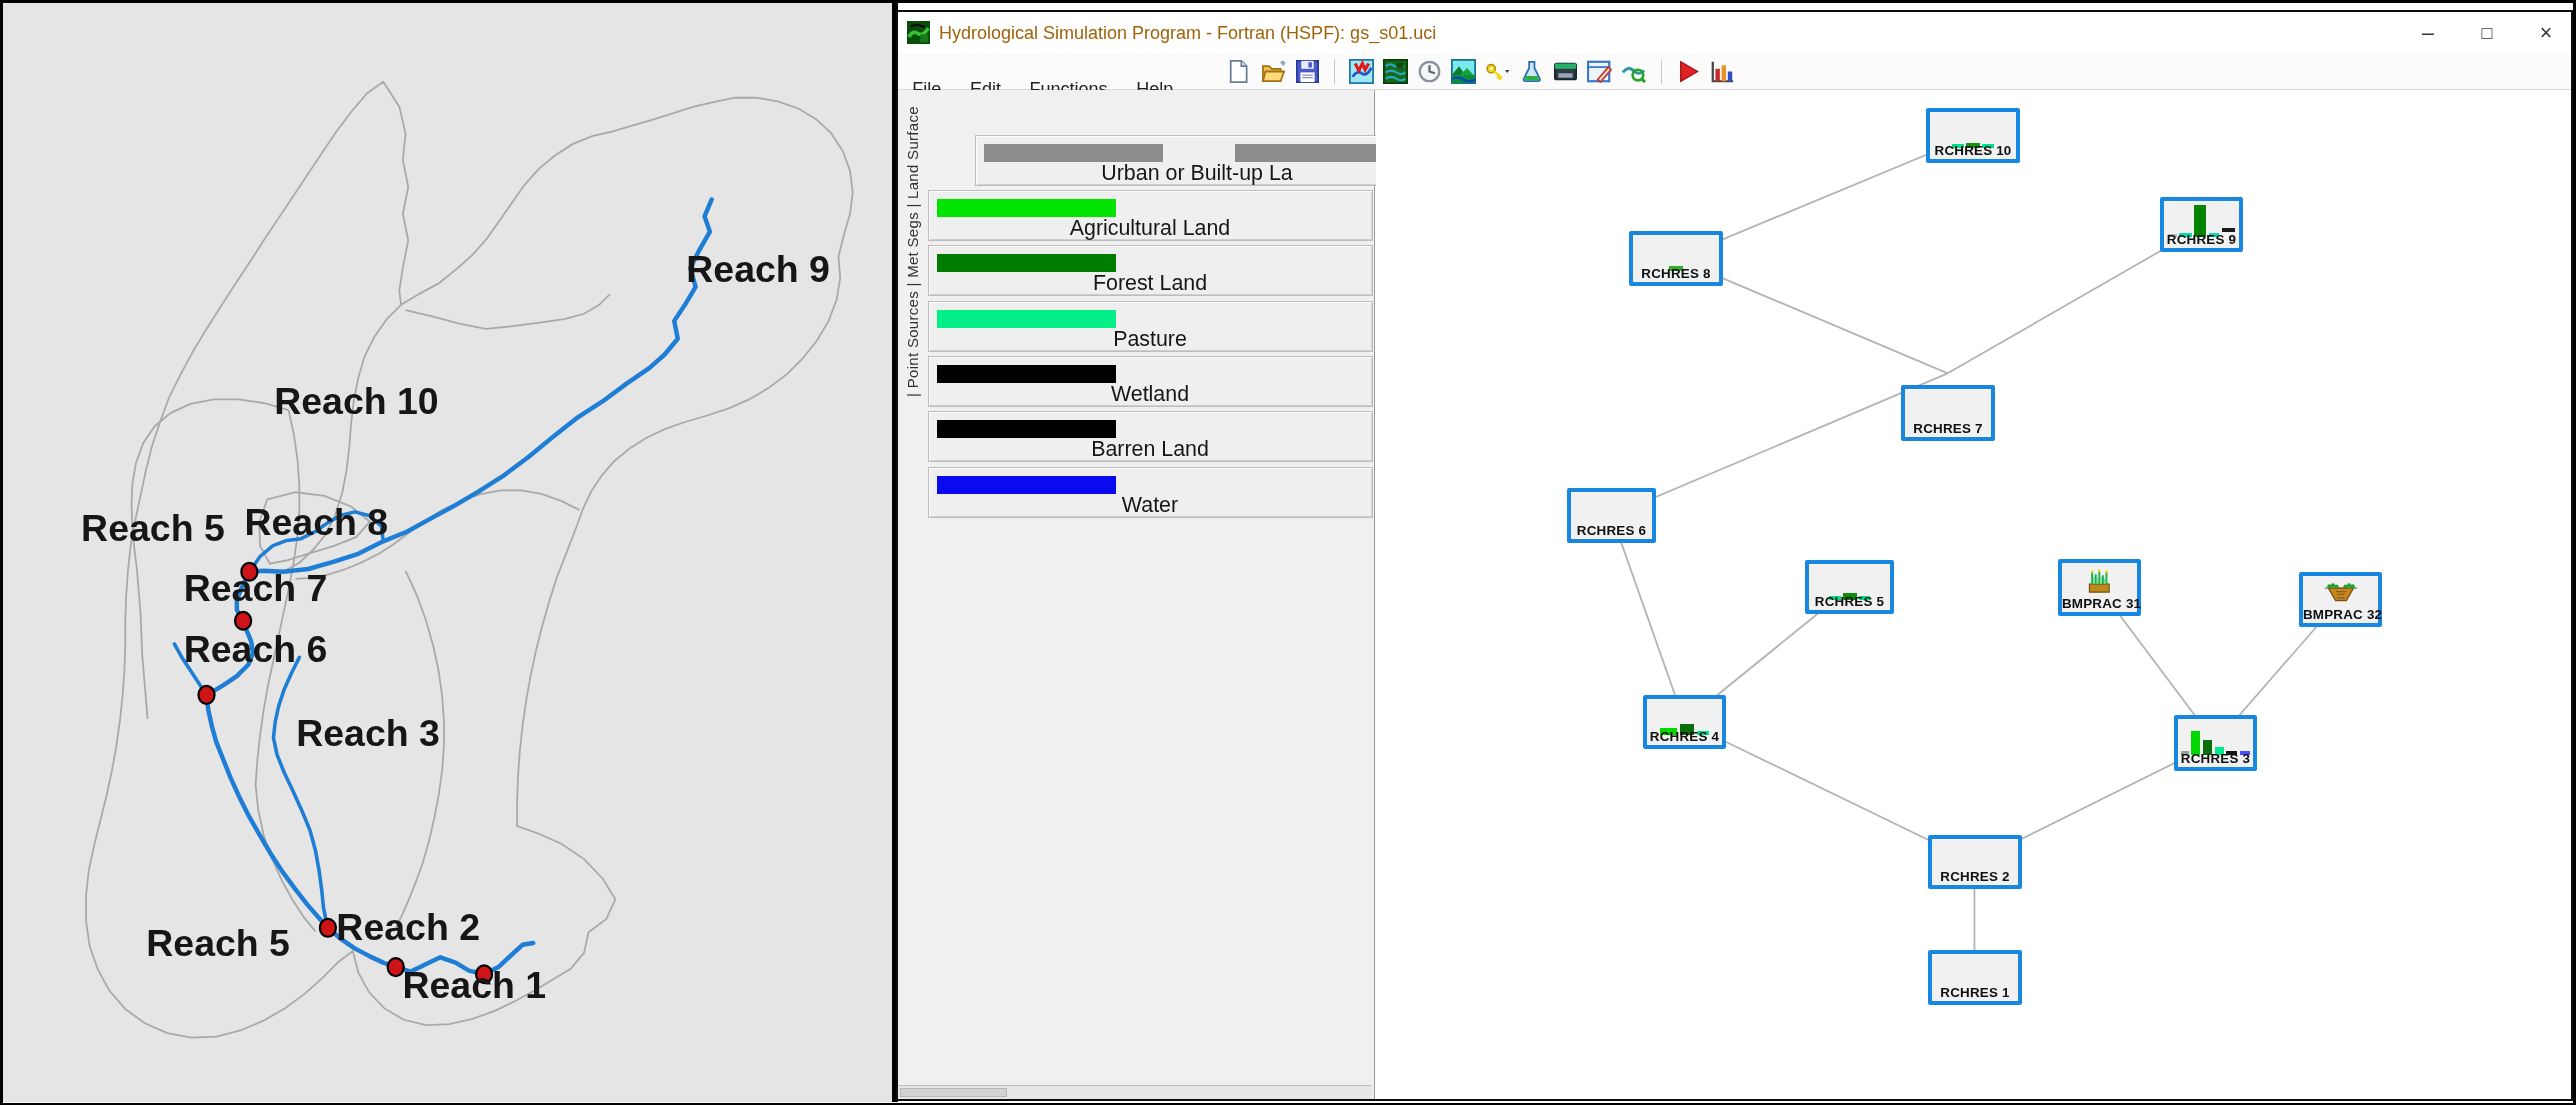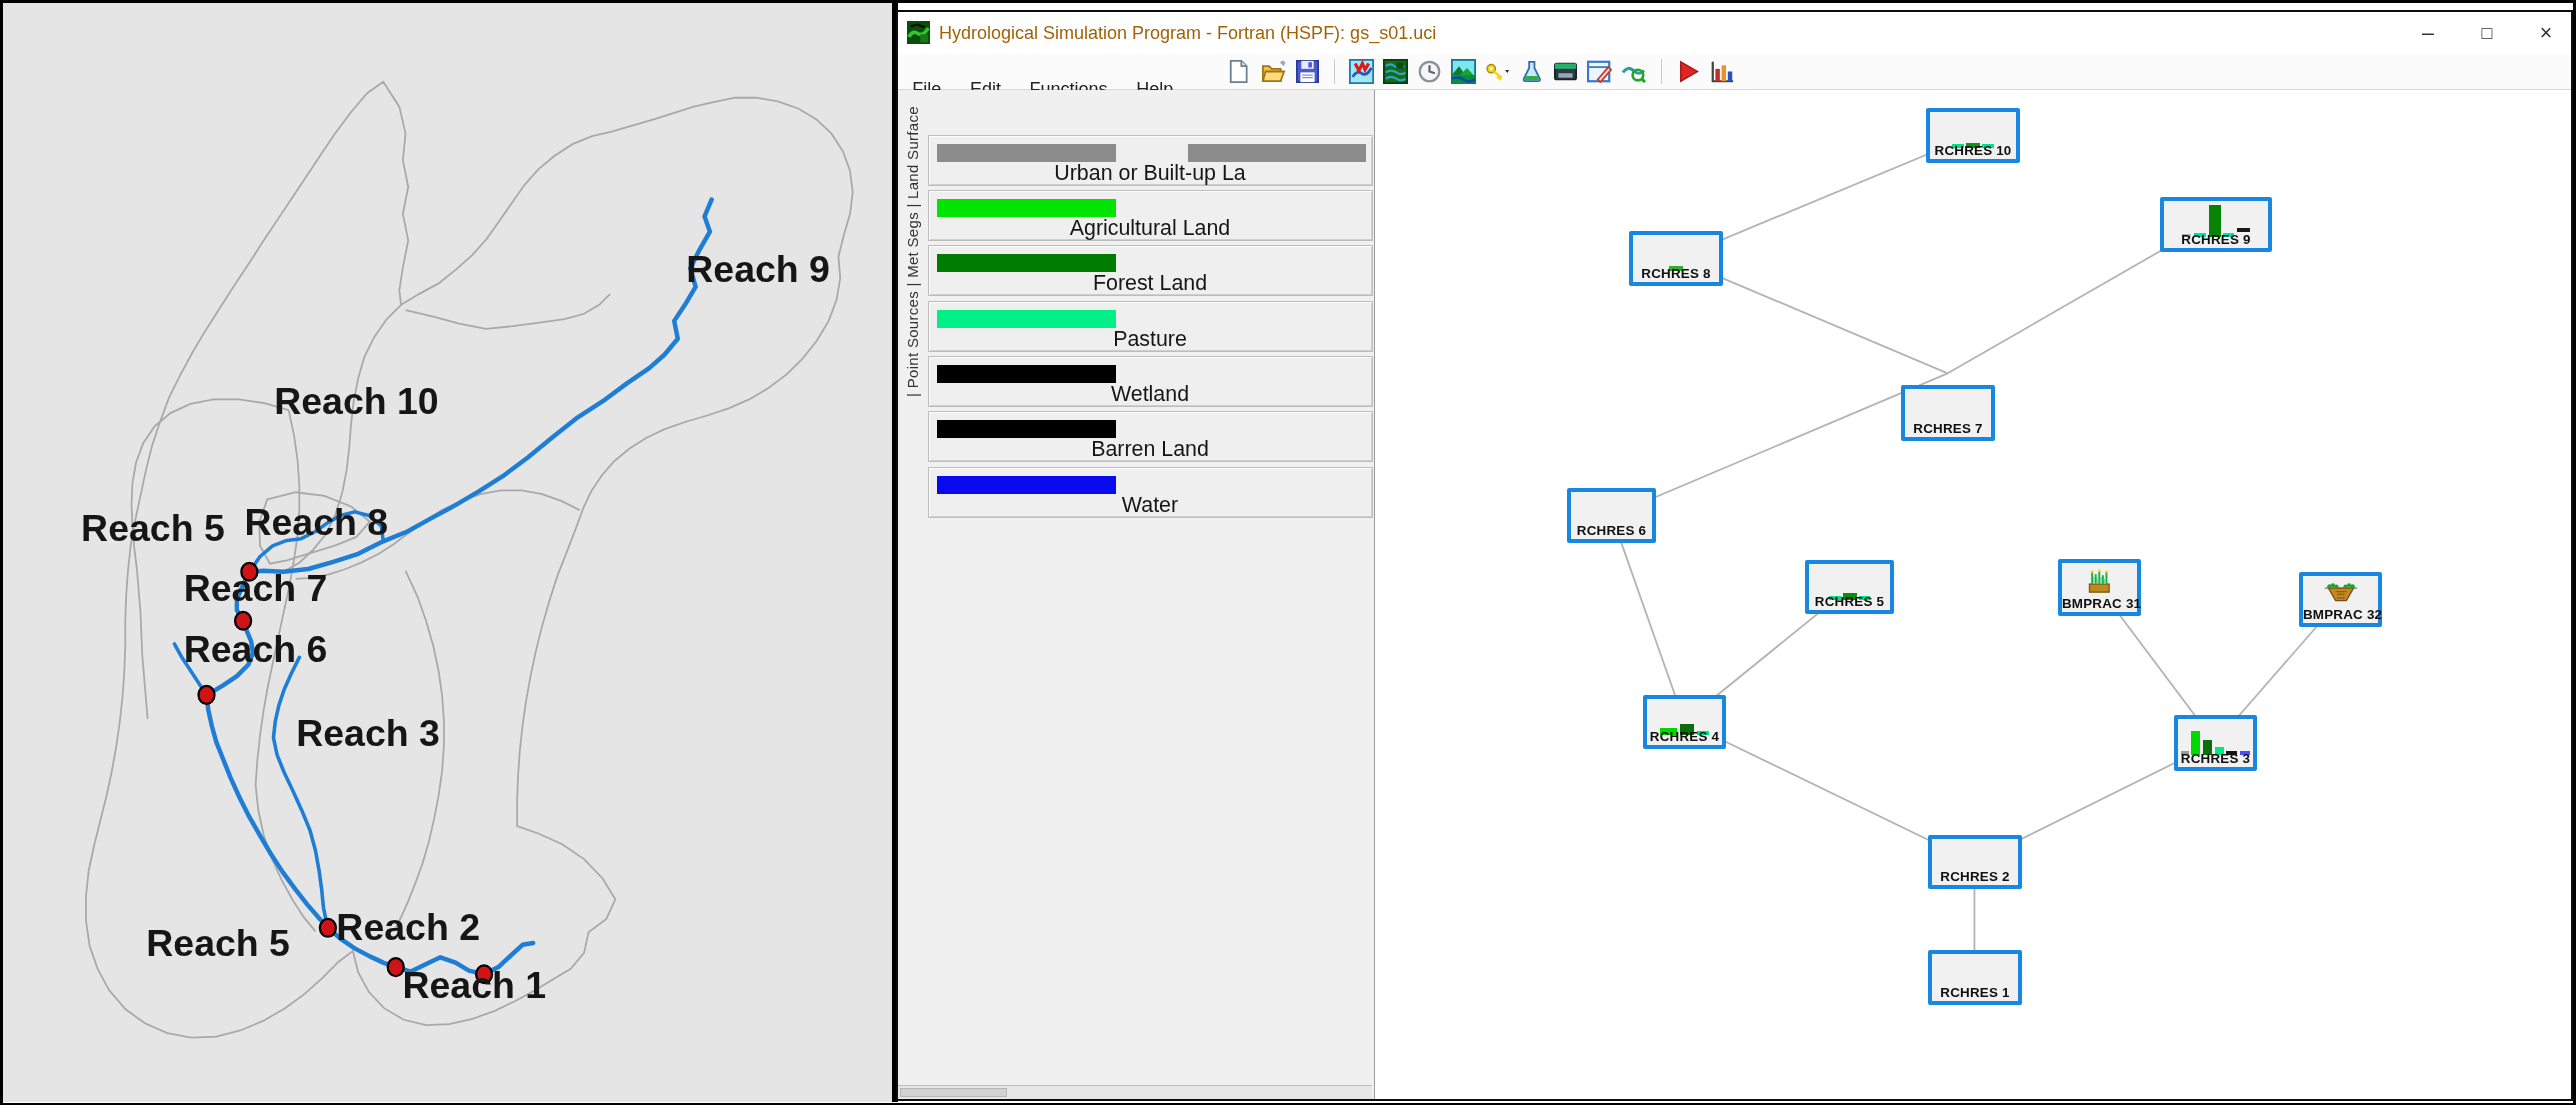--- a/index.html
+++ b/index.html
@@ -226,21 +226,21 @@
 
     <div class="main-area">
 
       <div class="sidebar">
         <div class="tabstrip">
           <div class="rot">
               <span>| Point Sources | Met Segs | Land Surface</span>
             </div>
         </div>
         <div class="legend-rows" id="legend-rows">
-            <div class="legend-row" style="top: 45px;">
+            <div class="legend-row" style="top: 45px; margin-left: 47px;">
               <div class="legend-bar" style="left: 8px; width: 179px; background: rgb(140, 140, 140);"></div>
               <div class="legend-bar" style="left: 259px; width: 178px; background: rgb(140, 140, 140);"></div>
               <div class="legend-label">Urban or Built-up La</div>
             </div>
             <div class="legend-row" style="top: 100px;">
               <div class="legend-bar" style="left: 8px; width: 179px; background: rgb(0, 228, 0);"></div>
               <div class="legend-label">Agricultural Land</div>
             </div>
             <div class="legend-row" style="top: 155px;">
               <div class="legend-bar" style="left: 8px; width: 179px; background: rgb(0, 125, 0);"></div>
@@ -283,21 +283,21 @@
             <line x1="670.5" y1="865.5" x2="670.5" y2="994" stroke="#b3b3b3" stroke-width="2"></line>
           </svg>
           <div class="node" style="left: 550px; top: 18px; width: 94px; height: 55px; border-color: rgb(23, 135, 223);">
             <div class="chart">
               <i style="width: 11.6px; height: 3.6px; background: rgb(0, 224, 138);"></i>
               <i style="width: 13.4px; height: 5.4px; background: rgb(18, 149, 15);"></i>
               <i style="width: 11.6px; height: 3.6px; background: rgb(0, 224, 138);"></i>
             </div>
             <div class="nlabel">RCHRES 10</div>
           </div>
-          <div class="node" style="left: 784px; top: 107px; width: 112px; height: 55px; border-color: rgb(23, 135, 223);">
+          <div class="node" style="left: 784px; top: 107px; width: 83px; height: 55px; border-color: rgb(23, 135, 223);">
             <div class="chart">
               <i style="width: 9px; height: 2.7px; background: rgb(185, 185, 185);"></i>
               <i style="width: 12.5px; height: 3.6px; background: rgb(0, 224, 176);"></i>
               <i style="width: 11.6px; height: 32px; background: rgb(7, 132, 7);"></i>
               <i style="width: 10.7px; height: 3.6px; background: rgb(0, 224, 176);"></i>
               <i style="width: 13.4px; height: 4.5px; background: rgb(26, 26, 26); margin-bottom: 4.5px;"></i>
             </div>
             <div class="nlabel">RCHRES 9</div>
           </div>
           <div class="node" style="left: 253px; top: 141px; width: 94px; height: 55px; border-color: rgb(23, 135, 223);">

